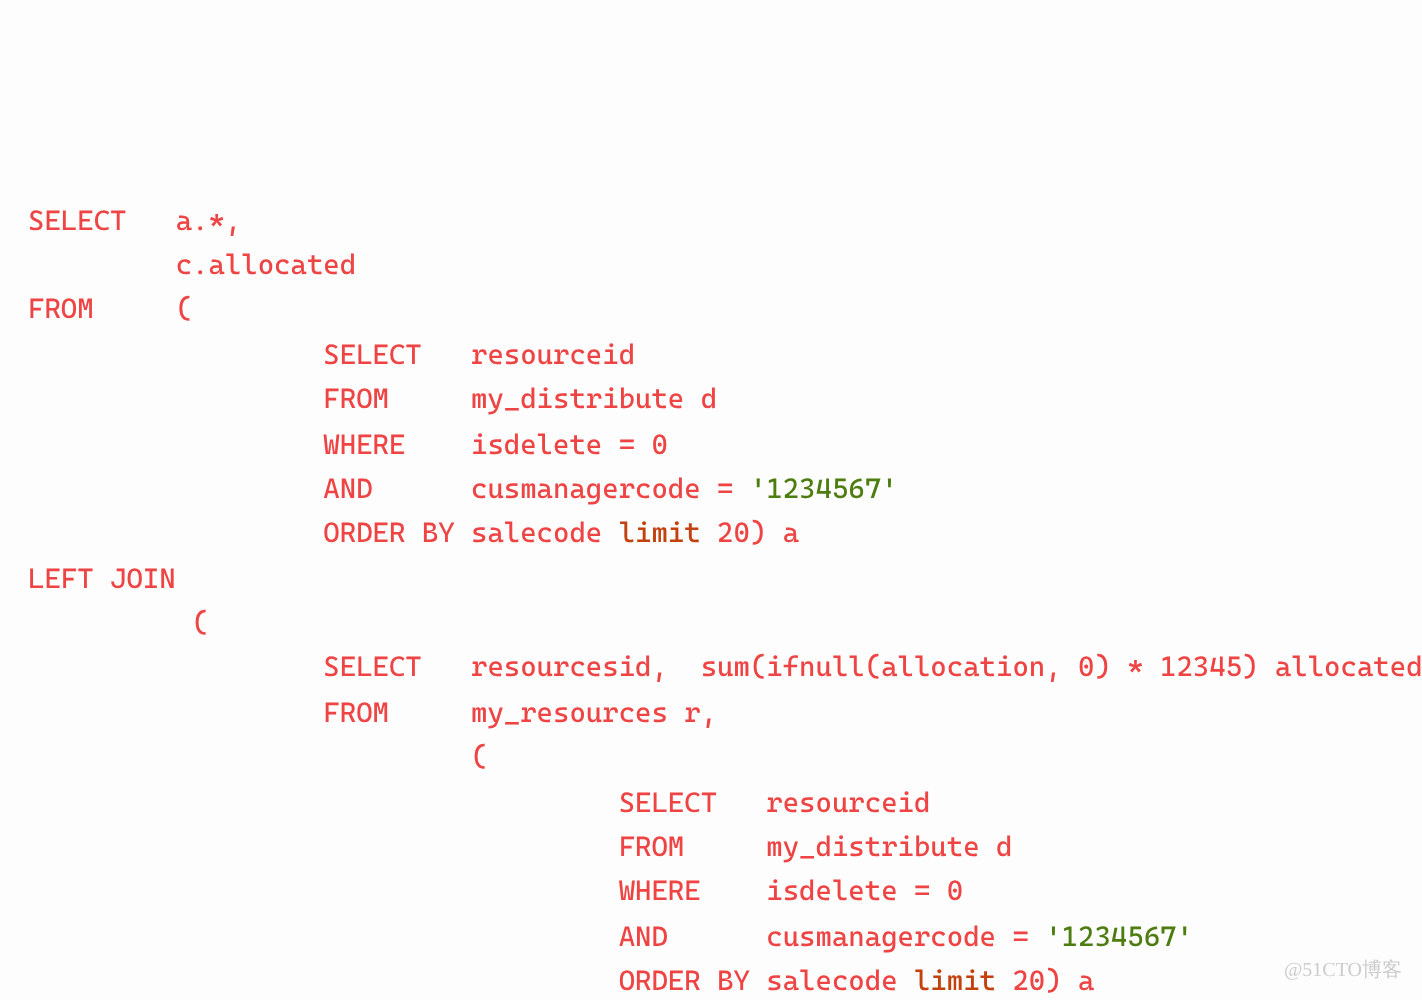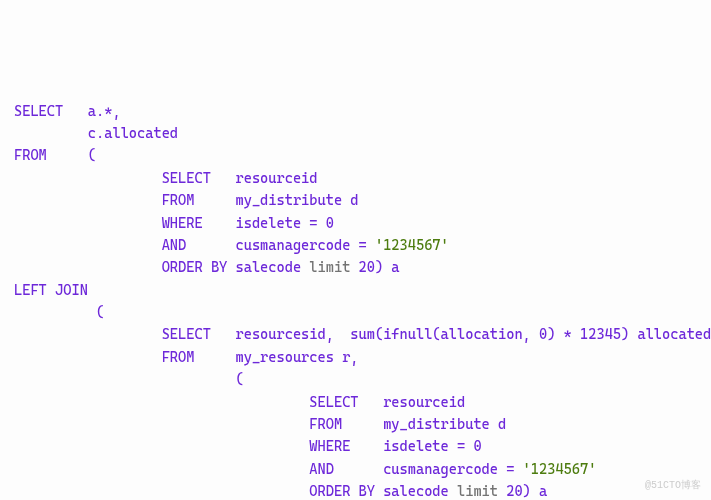--- a/index.html
+++ b/index.html
@@ -8,30 +8,30 @@
       font-size: 14px;
       line-height: 1.6;
       background: #fdfdfd;
       color: #333;
       padding: 10px 14px;
       white-space: pre;
       width: 711px;
       height: 500px;
       position: relative;
     }
-    .kw { color: #6d28d9; }
+    .kw { color: #ef4444; }
     .str { color: #4d7c0f; }
-    .limit { color: #737373; }
+    .limit { color: #c2410c; }
     .watermark {
       position: absolute;
       bottom: 6px;
       right: 10px;
       font-size: 10px;
       color: #ccc;
-      font-family: Liberation Mono, monospace;
+      font-family: Liberation Serif, serif;
     }
   </style>
 </head>
 <body>
 
 
 
 <div id="code"><div><span class="kw">SELECT   a.*,</span></div><div><span class="kw">         c.allocated</span></div><div><span class="kw">FROM     (</span></div><div><span class="kw">                  SELECT   resourceid</span></div><div><span class="kw">                  FROM     my_distribute d</span></div><div><span class="kw">                  WHERE    isdelete = 0</span></div><div><span class="kw">                  AND      cusmanagercode = </span><span class="str">'1234567'</span></div><div><span class="kw">                  ORDER BY salecode </span><span class="limit">limit</span><span class="kw"> 20) a</span></div><div><span class="kw">LEFT JOIN</span></div><div><span class="kw">          (</span></div><div><span class="kw">                  SELECT   resourcesid,  sum(ifnull(allocation, 0) * 12345) allocated</span></div><div><span class="kw">                  FROM     my_resources r,</span></div><div><span class="kw">                           (</span></div><div><span class="kw">                                    SELECT   resourceid</span></div><div><span class="kw">                                    FROM     my_distribute d</span></div><div><span class="kw">                                    WHERE    isdelete = 0</span></div><div><span class="kw">                                    AND      cusmanagercode = </span><span class="str">'1234567'</span></div><div><span class="kw">                                    ORDER BY salecode </span><span class="limit">limit</span><span class="kw"> 20) a</span></div></div>
 <div class="watermark">@51CTO博客</div>
 

